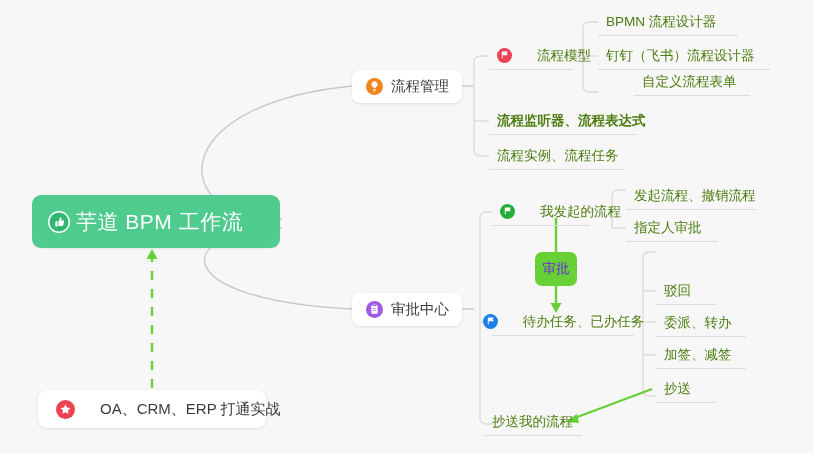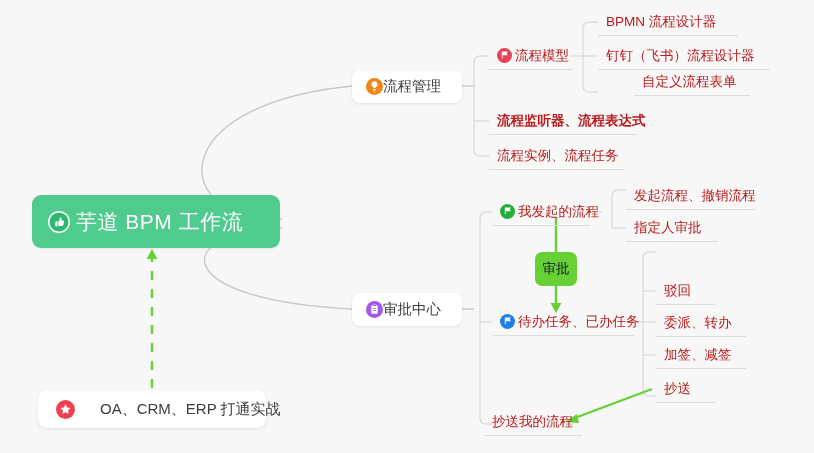--- a/index.html
+++ b/index.html
@@ -40,56 +40,57 @@
     border-radius:8px;
     box-sizing:border-box;
     display:flex;align-items:center;
     padding:0 14px;
     box-shadow:0 1px 3px rgba(0,0,0,.10);
     white-space:nowrap;
   }
   .card .card-label{
     font-size:14.5px;
     color:#3c3c3c;
+    margin-left:8px;
   }
 
   
   .uline{
     position:absolute;
     box-sizing:border-box;
     border-bottom:1px solid #dcdcdc;
     display:flex;align-items:center;
     padding:0 7px 0 8px;
     white-space:nowrap;
     background:transparent;
   }
   .uline .uline-label{
     font-size:13.5px;
-    color:#b91c1c;
-  }
-  .uline.with-icon .uline-label{margin-left:3px;}
+    color:#4d7c0f;
+  }
+  .uline.with-icon .uline-label{margin-left:25px;}
 
   
   .ico{
     flex:0 0 auto;
     display:inline-block;
     border-radius:50%;
     position:relative;
   }
   .ico-16{width:15px;height:15px;}
   .ico-18{width:17px;height:17px;}
   .ico svg{position:absolute;left:0;top:0;width:100%;height:100%;}
 
   
   .pill{
     position:absolute;
     background:#66D036;
     border-radius:7px;
     display:flex;align-items:center;justify-content:center;
-    color:#0f172a;
+    color:#6d28d9;
     font-size:13.5px;
     box-sizing:border-box;
   }
 
   
   .bottom-card{
     position:absolute;
     left:38px;top:390px;
     width:228px;height:38px;
     background:#ffffff;
@@ -235,21 +236,21 @@
     <span class="uline-label">我发起的流程</span>
   </div>
 
   <div class="uline" style="left:626px;top:182px;width:130px;height:28px;">
     <span class="uline-label">发起流程、撤销流程</span>
   </div>
   <div class="uline" style="left:626px;top:214px;width:92px;height:28px;">
     <span class="uline-label">指定人审批</span>
   </div>
 
-  <div class="uline with-icon" style="left:492px;top:308px;width:142px;height:28px;">
+  <div class="uline with-icon" style="left:492px;top:308px;width:142px;height:28px;justify-content:center;">
     <span class="ico ico-16">
       <svg viewBox="0 0 15 15">
         <circle cx="7.5" cy="7.5" r="7.5" fill="#1E7FE8"></circle>
         <path d="M5 3.6h5.3c.35 0 .5.3.3.55L9.6 5.4l1 1.25c.2.25.05.55-.3.55H5.7v2.9c0 .3-.2.5-.45.5s-.45-.2-.45-.5V4.05c0-.25.2-.45.45-.45z" fill="#ffffff"></path>
       </svg>
     </span>
     <span class="uline-label">待办任务、已办任务</span>
   </div>
 
   <div class="uline" style="left:656px;top:277px;width:60px;height:28px;">

